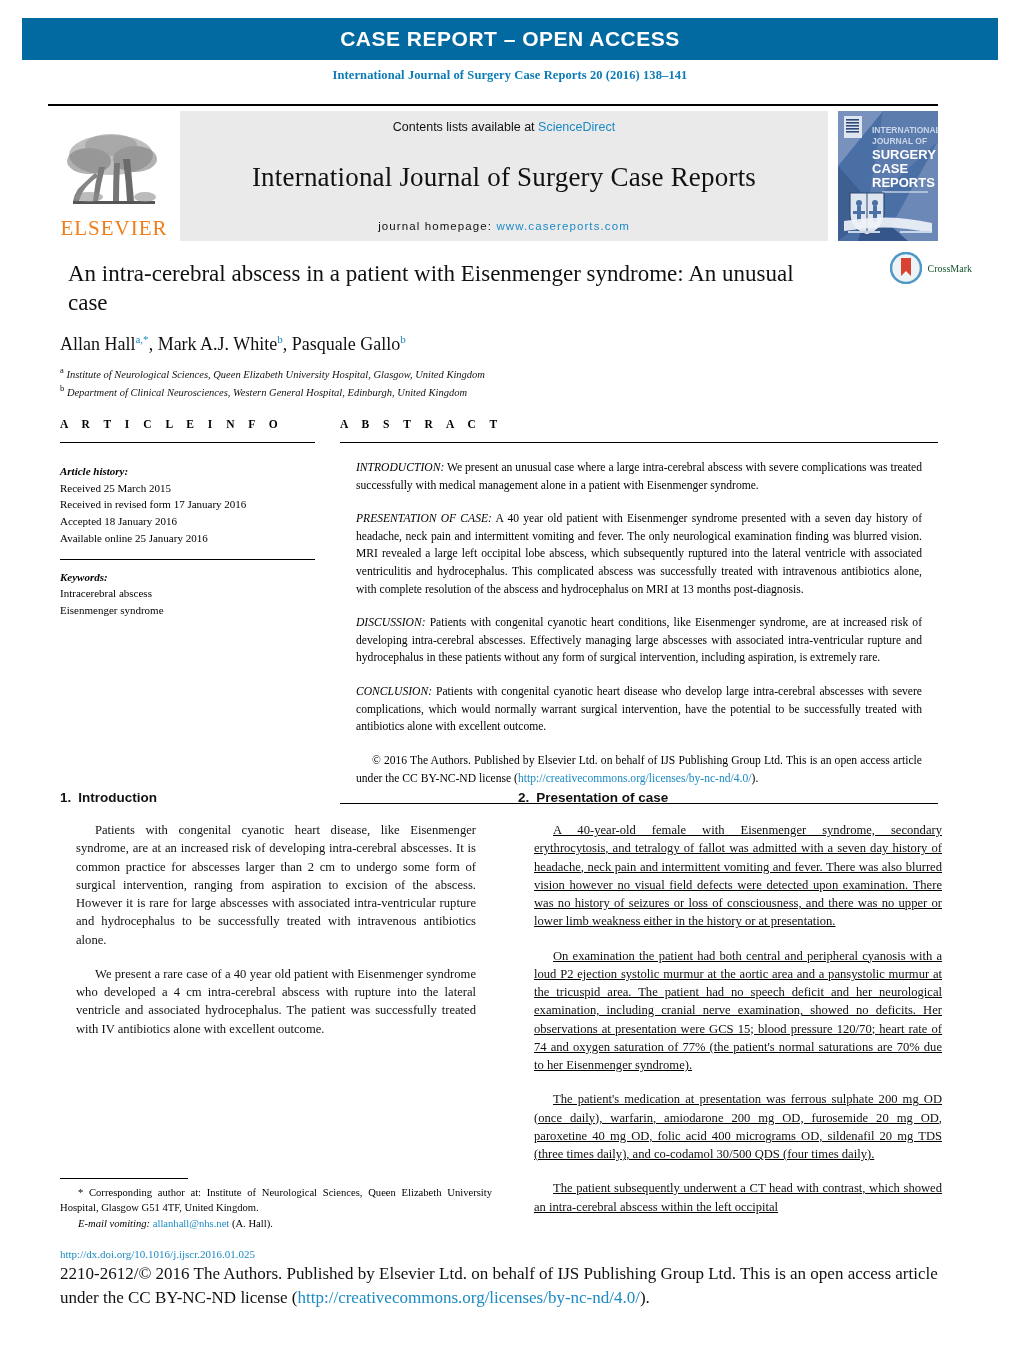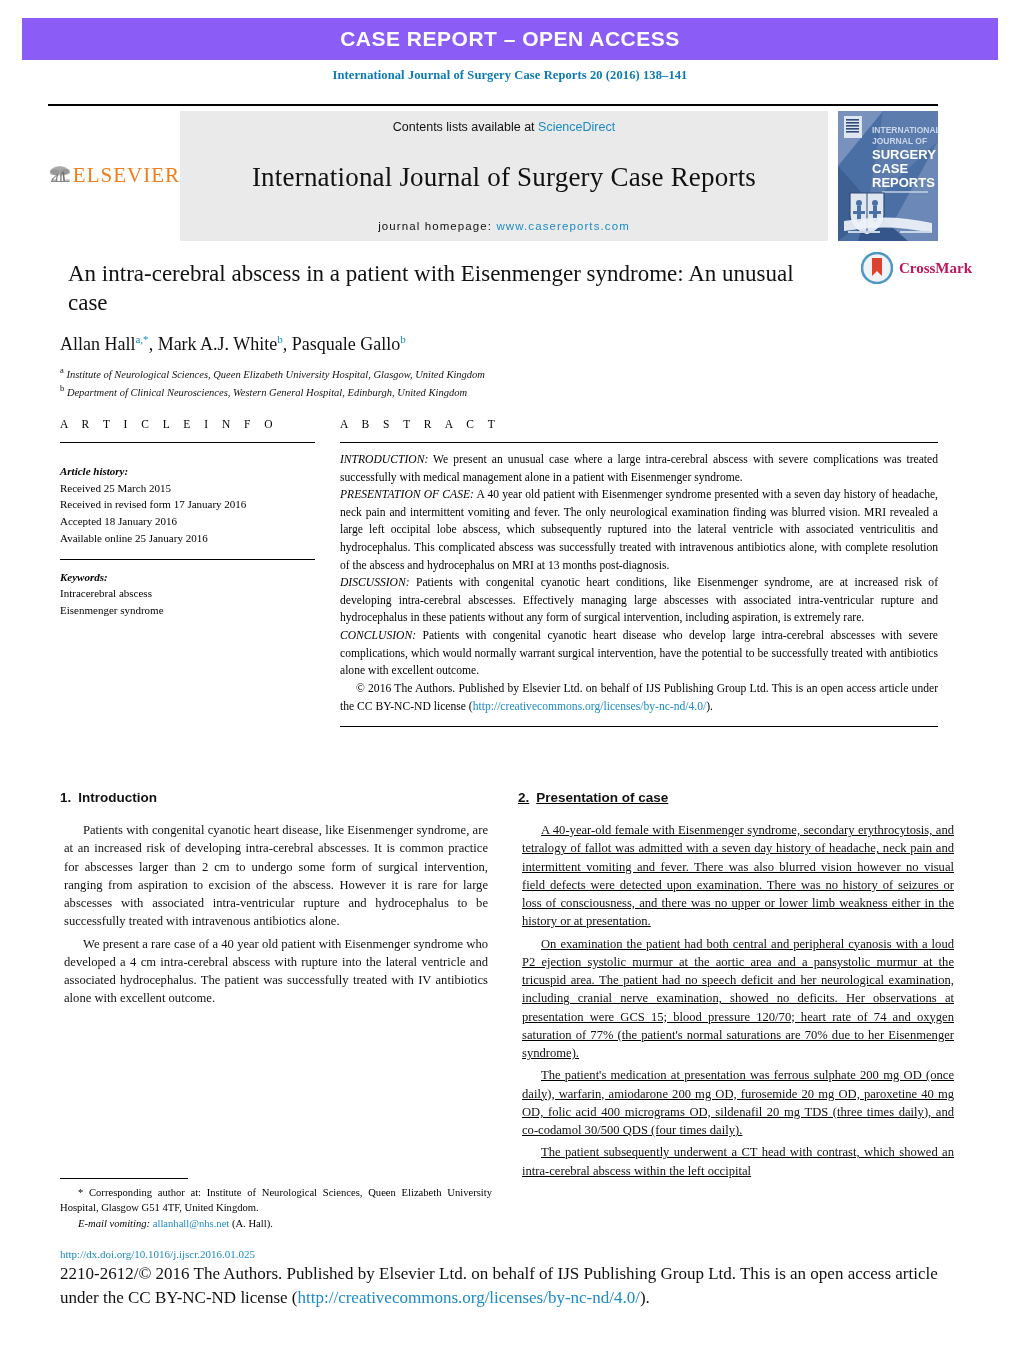--- a/index.html
+++ b/index.html
@@ -13,21 +13,21 @@
     color: #000;
     position: relative;
     overflow: hidden;
   }
 
   
   .banner {
     position: absolute;
     left: 22px; top: 18px;
     width: 976px; height: 42px;
-    background: #8b5cf6;
+    background: #0369a1;
     display: flex; align-items: center; justify-content: center;
   }
   .banner-text {
     font-family: "Liberation Sans", sans-serif;
     font-weight: bold;
     font-size: 21px;
     letter-spacing: 0.5px;
     color: #ffffff;
   }
 
@@ -47,21 +47,21 @@
     left: 48px; top: 104px;
     width: 890px;
     border-top: 2px solid #000;
     padding-top: 5px;
     display: flex;
     align-items: stretch;
   }
   .elsevier-logo {
     width: 132px;
     flex: 0 0 132px;
-    display: flex; flex-direction: row;
+    display: flex; flex-direction: column;
     align-items: center; justify-content: flex-end;
     padding-bottom: 2px;
   }
   .tree-svg { width: 110px; height: 88px; display: block; }
   .elsevier-word {
     font-family: "Liberation Serif", serif;
     font-size: 21px;
     color: #f07d1a;
     letter-spacing: 1px;
     line-height: 1;
@@ -126,52 +126,52 @@
     color: #111;
   }
   .affiliations sup { font-style: normal; font-size: 8.5px; vertical-align: super; }
 
   .crossmark {
     position: absolute; right: 48px; top: 252px;
     display: flex; align-items: center; gap: 6px;
   }
   .crossmark-word {
     font-family: "Liberation Serif", serif;
-    font-size: 15px; color: #be185d; font-weight: bold;
+    font-size: 10px; color: #14532d;
   }
 
   
   .info-col {
     position: absolute; left: 60px; top: 418px; width: 255px;
   }
   .abs-col {
     position: absolute; left: 340px; top: 418px; width: 598px;
   }
   .sec-label {
     font-family: "Liberation Serif", serif;
-    font-weight: normal;
+    font-weight: bold;
     font-size: 11.5px;
     letter-spacing: 5.5px;
   }
   .rule { border-top: 1px solid #000; margin-top: 12px; }
   .info-body {
     font-size: 11px;
     line-height: 1.52;
     margin-top: 20px;
   }
   .info-body .ital { font-style: italic; font-weight: bold; }
   .kw-block { margin-top: 12px; padding-top: 9px; border-top: 1px solid #000; }
 
   .abs-body {
     font-size: 11.6px;
     line-height: 1.52;
     text-align: justify;
     margin-top: 8px;
   }
-  .abs-body p { margin: 0; }
+  .abs-body p { margin: 16px; }
   .abs-body .lead { font-style: italic; }
   .copyright {
     margin-top: 1px;
     text-align: justify;
     text-indent: 16px;
   }
   .copyright .lic { color: #1c8ac4; }
   .abs-bottom-rule { border-top: 1px solid #000; margin-top: 11px; }
 
   
@@ -188,21 +188,21 @@
     margin: 0 0 16px 0;
     color: #111;
   }
   .sec-head .num { margin-right: 7px; }
   .body-text {
     font-size: 12.6px;
     line-height: 1.45;
     text-align: justify;
     color: #111;
   }
-  .body-text p { margin: 4px; text-indent: 19px; }
+  .body-text p { margin: 16px; text-indent: 19px; }
 
   
   .footnote {
     position: absolute; left: 60px; top: 1178px; width: 432px;
   }
   .footnote-rule {
     width: 128px; border-top: 1px solid #000; margin-bottom: 6px;
   }
   .footnote-text {
     font-size: 10.6px; line-height: 1.45; text-align: justify;

